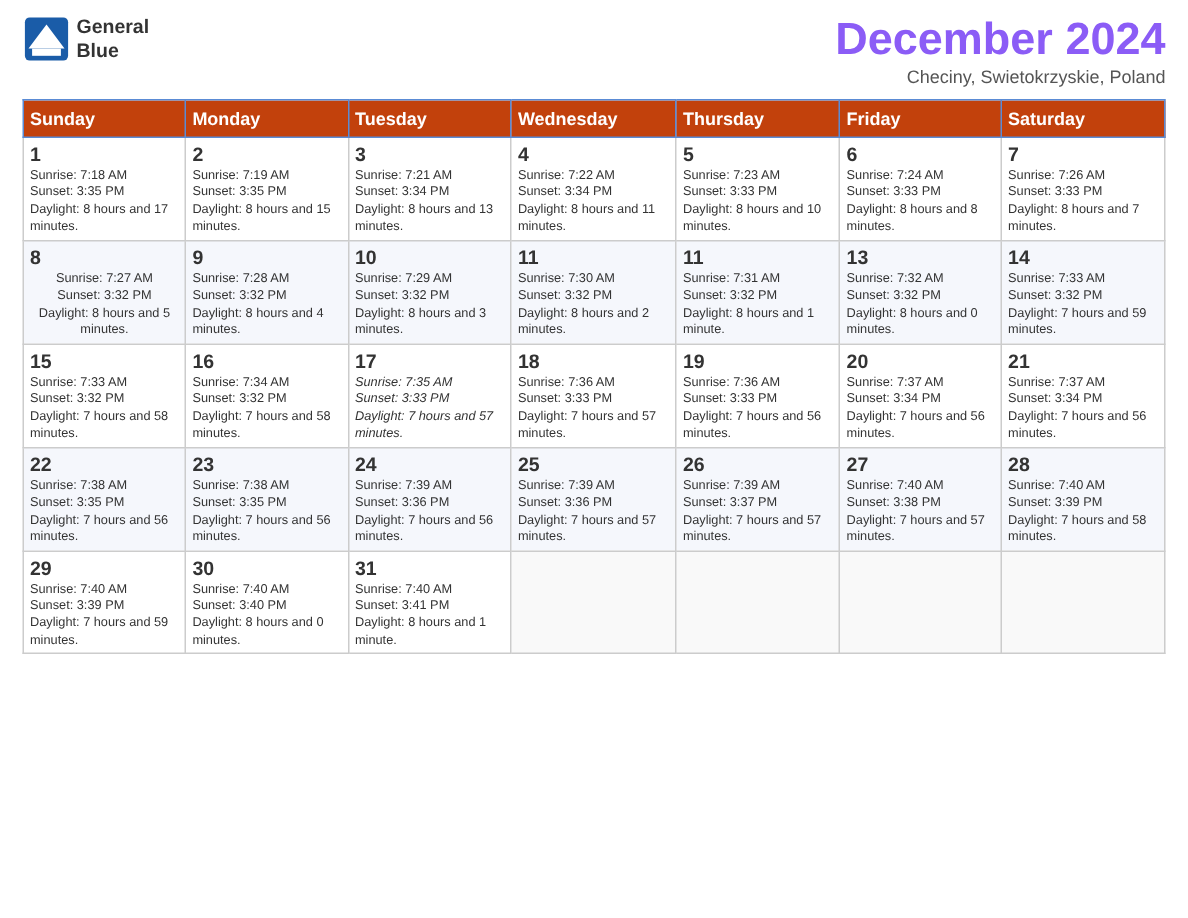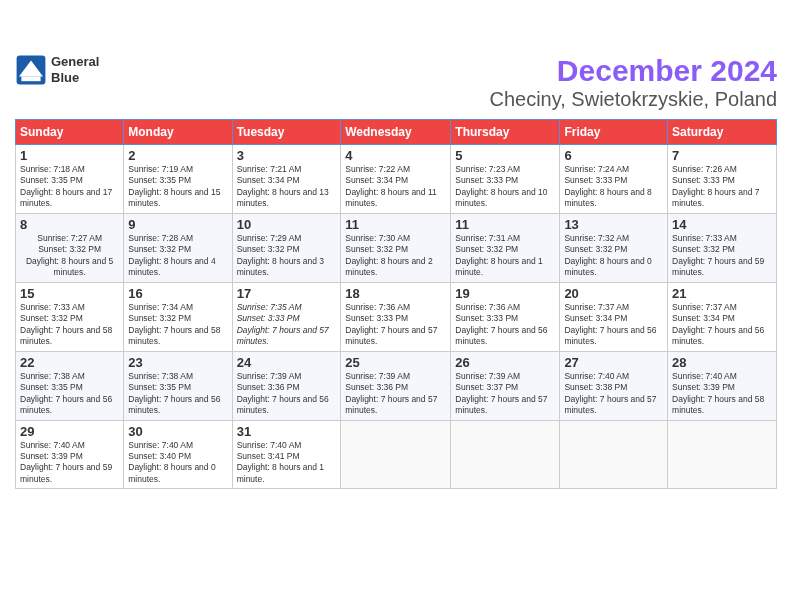--- a/index.html
+++ b/index.html
@@ -6,21 +6,20 @@
     body {
       font-family: Arial, sans-serif;
       background: #fff;
       width: 792px;
       height: 612px;
       overflow: hidden;
     }
     .container {
       width: 792px;
       padding: 10px 15px 5px 15px;
-      margin-top: 44px;
     }
     .header-area {
       display: flex;
       justify-content: space-between;
       align-items: flex-start;
       margin-bottom: 8px;
     }
     .logo {
       display: flex;
       align-items: center;
@@ -38,29 +37,29 @@
     }
     .title-area {
       text-align: right;
     }
     .main-title {
       font-size: 30px;
       font-weight: bold;
       color: #8b5cf6;
     }
     .subtitle {
-      font-size: 20px;
+      font-size: 12px;
       color: #555;
     }
     .calendar {
       width: 100%;
       border-collapse: collapse;
     }
     .calendar th {
-      background-color: #ef4444;
+      background-color: #c2410c;
       color: #fff;
       font-size: 12px;
       font-weight: bold;
       padding: 5px 4px;
       text-align: left;
       border: 1px solid #5a8bd5;
     }
     .calendar td {
       vertical-align: top;
       border: 1px solid #ccc;

